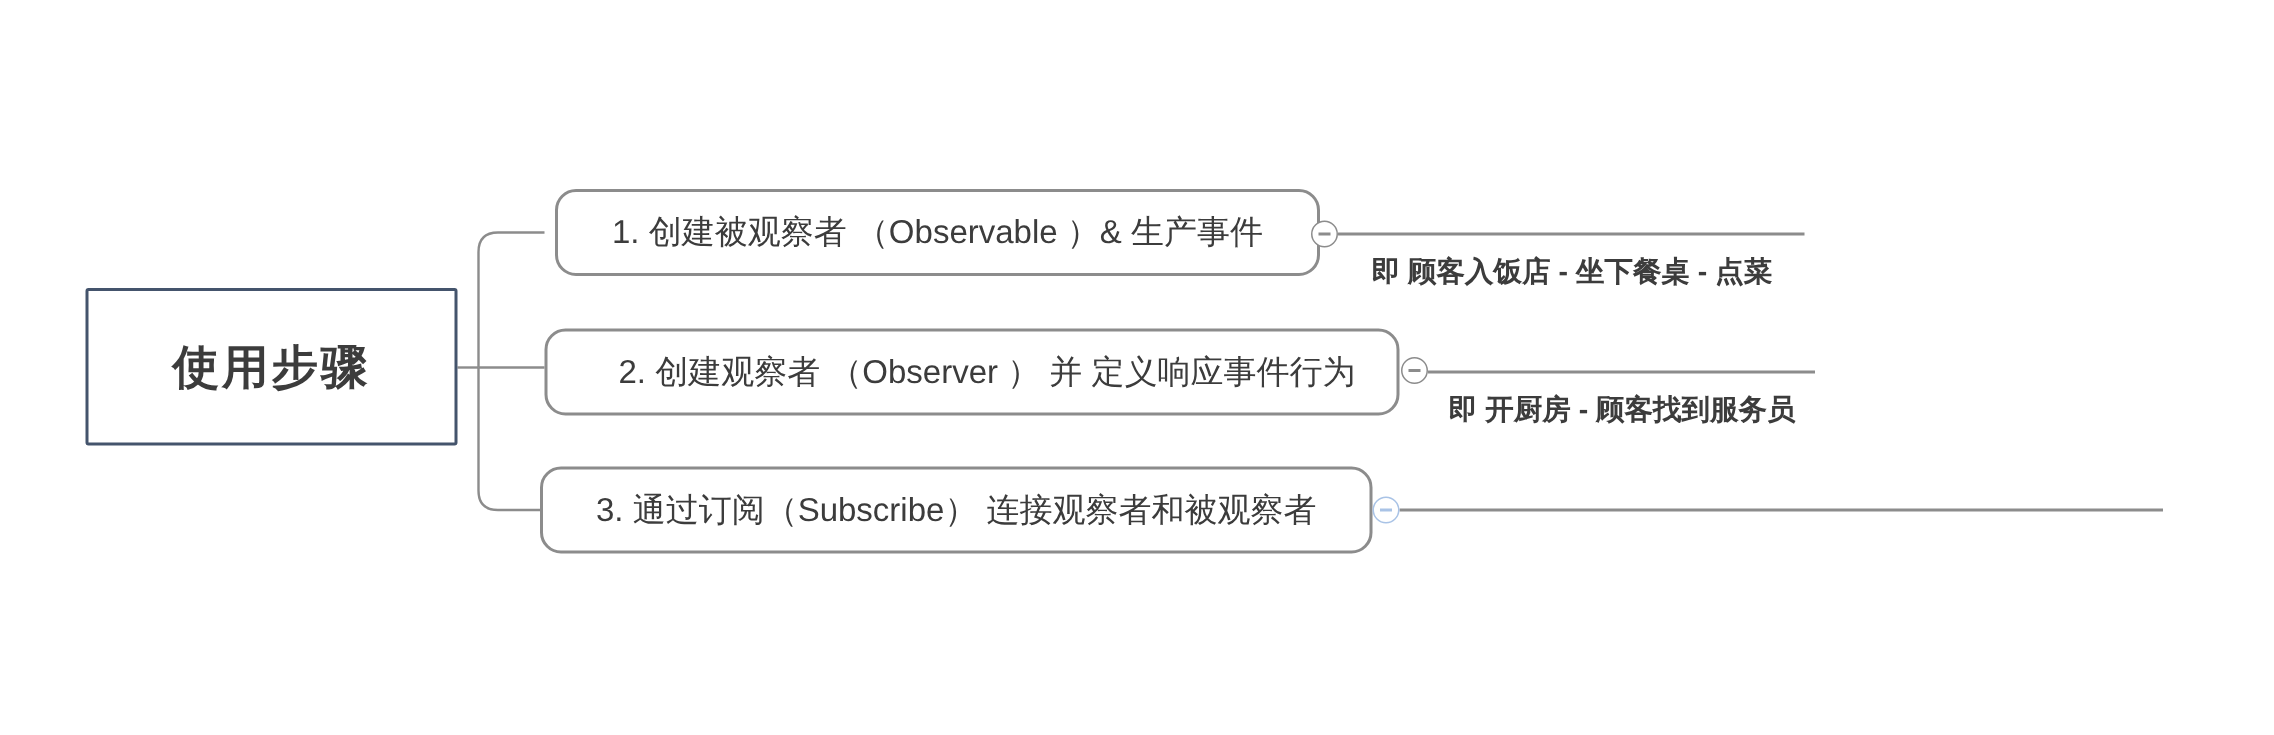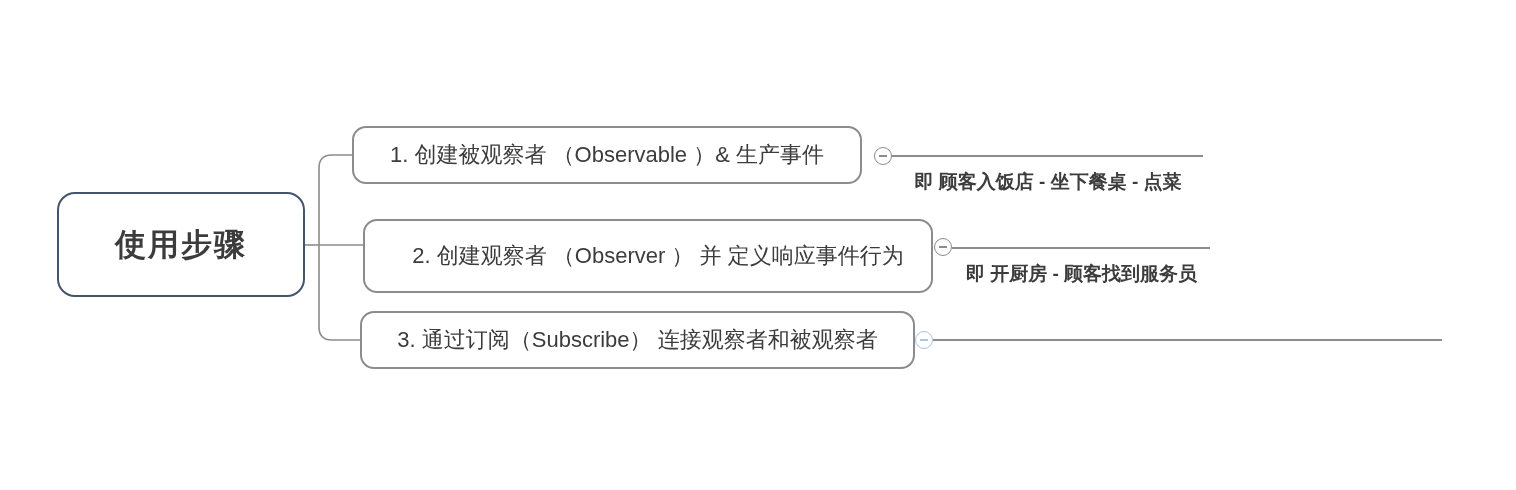--- a/index.html
+++ b/index.html
@@ -25,40 +25,40 @@
   svg.connectors {
     position: absolute;
     left: 0; top: 0;
     width: 1516px; height: 490px;
   }
   .root-node {
     position: absolute;
     left: 57px; top: 192px;
     width: 248px; height: 105px;
     border: 2px solid var(--root-border);
-    border-radius: 18px;
+    border-radius: 2px;
     background: var(--bg);
     display: flex; align-items: center; justify-content: center;
   }
   .root-node .label {
     font-size: 31px;
     font-weight: 700;
     color: var(--text);
     letter-spacing: 2px;
     white-space: nowrap;
   }
   .step-node {
     position: absolute;
     border: 2px solid var(--node-border);
     border-radius: 14px;
     background: var(--bg);
     display: flex; align-items: center; justify-content: center;
   }
-  .step-1 { left: 352px; top: 126px; width: 510px; height: 58px; }
-  .step-2 { left: 363px; top: 219px; width: 570px; height: 74px; padding-left: 20px; }
+  .step-1 { left: 370px; top: 126px; width: 510px; height: 58px; }
+  .step-2 { left: 363px; top: 219px; width: 570px; height: 58px; padding-left: 20px; }
   .step-3 { left: 360px; top: 311px; width: 555px; height: 58px; }
   .step-node .label {
     font-size: 22px;
     font-weight: 400;
     color: var(--text);
     white-space: nowrap;
   }
   .collapse-btn {
     position: absolute;
     width: 18px; height: 18px;

